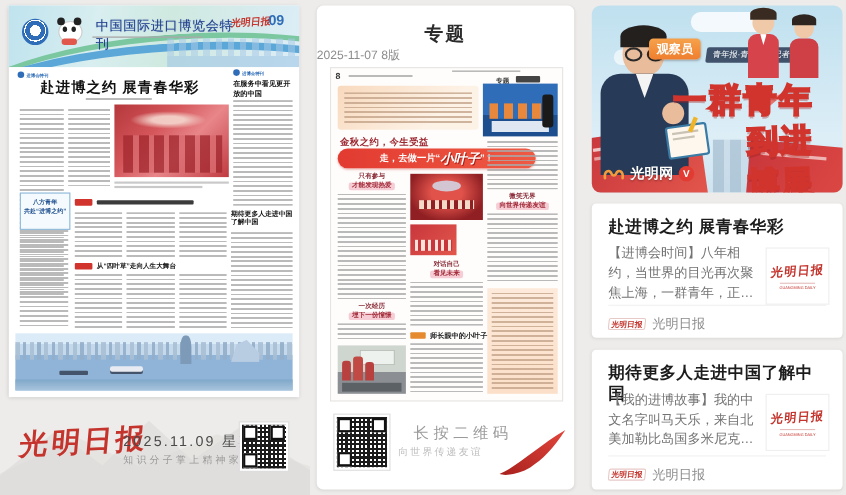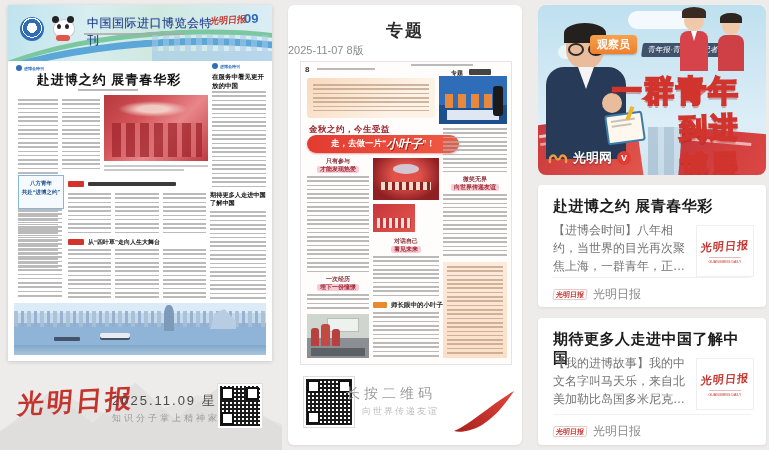--- a/index.html
+++ b/index.html
@@ -147,21 +147,21 @@
     <div class="abs" style="left:6px;top:16px;width:128px;height:40px;background:linear-gradient(135deg,#f8d9bd,#fdf2e6 70%);border-radius:3px">
       <div class="abs tl lt" style="left:6px;top:6px;width:116px;height:28px"></div>
     </div>
     <div class="abs" style="left:138px;top:14px;width:68px;height:48px;background:linear-gradient(to bottom,#2f6db8 0 60%,#1d4f8f 60%)">
       <div class="abs" style="left:6px;top:18px;width:56px;height:14px;background:repeating-linear-gradient(90deg,#e8883c 0 8px,#2f6db8 8px 13px)"></div>
       <div class="abs" style="left:8px;top:34px;width:52px;height:10px;background:#dfe8f2"></div>
       <div class="abs" style="left:54px;top:10px;width:10px;height:30px;background:#1a1a1a;border-radius:3px"></div>
     </div>
 
     <div class="abs" style="left:8px;top:62px;font-size:8.5px;font-weight:bold;color:#9c2730;letter-spacing:.5px">金秋之约，今生受益</div>
-    <div class="abs" style="left:6px;top:73px;width:152px;height:18px;background:linear-gradient(to right,#e23b31,#ef5a43);border-radius:9px;color:#fff;display:flex;align-items:center;justify-content:center;white-space:nowrap;box-shadow:0 1px 2px rgba(200,40,30,.4)">
+    <div class="abs" style="left:6px;top:73px;width:180px;height:18px;background:linear-gradient(to right,#e23b31,#ef5a43);border-radius:9px;color:#fff;display:flex;align-items:center;justify-content:center;white-space:nowrap;box-shadow:0 1px 2px rgba(200,40,30,.4)">
       <span style="font-size:8.5px;font-weight:bold">走，去做一片“</span>
       <span style="font-size:12px;font-weight:bold;font-style:italic;text-shadow:1px 1px 0 #a81f18">小叶子</span>
       <span style="font-size:8.5px;font-weight:bold">”！</span>
     </div>
 
     <div class="abs pinkhead" style="left:6px;top:96px;width:62px">
       <div>只有参与</div>
       <b>才能发现热爱</b>
     </div>
     <div class="abs tl" style="left:6px;top:114px;width:62px;height:96px"></div>
@@ -204,21 +204,21 @@
       <div class="abs" style="left:25px;top:15px;width:8px;height:17px;background:#b8403f;border-radius:3px 3px 0 0"></div>
       <div class="abs" style="left:4px;top:34px;width:54px;height:8px;background:#5c6166"></div>
     </div>
   </div>
 
   <div class="abs qr" style="left:16px;top:372px;width:46px;height:46px">
       <i class="b"></i>
       <i class="c"></i>
       <i class="d"></i>
     </div>
-  <div class="abs" style="left:58px;top:380px;font-size:14px;color:#9b9b9b;letter-spacing:4px">长按二维码</div>
+  <div class="abs" style="left:88px;top:380px;font-size:14px;color:#9b9b9b;letter-spacing:4px">长按二维码</div>
   <div class="abs" style="left:74px;top:400px;font-size:9px;color:#bdbdbd;letter-spacing:2px">向世界传递友谊</div>
   <svg class="abs" style="right:6px;bottom:12px" width="64" height="44" viewBox="0 0 64 44">
     <defs>
         <linearGradient id="rg" x1="0" y1="1" x2="1" y2="0">
       <stop offset="0" stop-color="#a8201d"></stop>
           <stop offset="1" stop-color="#e2463c"></stop>
     </linearGradient>
       </defs>
     <path d="M2 42 C 20 34 38 16 62 2 C 50 20 42 28 30 36 C 20 42 8 44 2 42 Z" fill="url(#rg)"></path>
   </svg>

